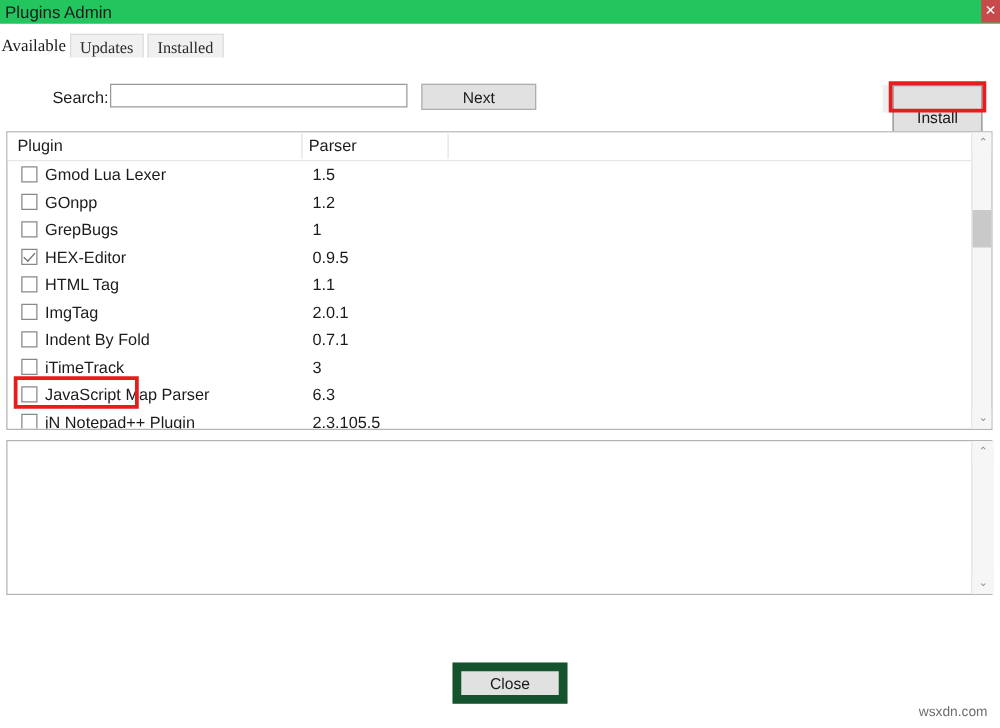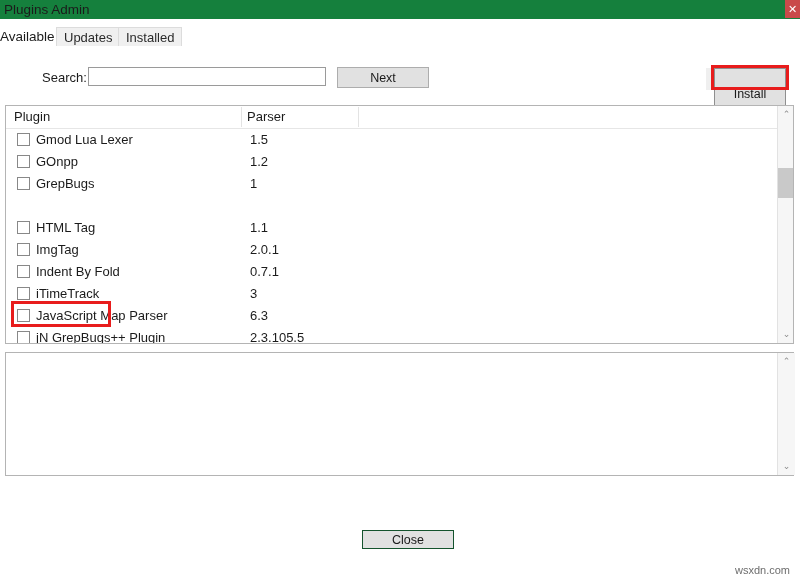--- a/index.html
+++ b/index.html
@@ -15,21 +15,21 @@
     color: #1a1a1a;
     overflow: hidden;
     position: relative;
   }
 
   
   #titlebar {
     position: absolute;
     left: 0; top: 0;
     width: 800px; height: 19px;
-    background: #15803d;
+    background: #22c55e;
   }
   #window-title {
     position: absolute;
     left: 4px; top: 1px;
     font-size: 13.5px;
     color: #1b1b1b;
     white-space: nowrap;
     line-height: 17px;
   }
   #close-button {
@@ -47,21 +47,21 @@
     text-align: center;
     color: #ffffff;
     font-size: 11px;
     font-family: "Liberation Sans", sans-serif;
   }
 
   
   #tabstrip {
     position: absolute;
     left: 0; top: 27px;
-    width: 800px; height: 20px;
+    width: 800px; height: 20px; font-family: Liberation Serif, serif;
   }
   .tab {
     position: absolute;
     top: 0;
     height: 19px;
     line-height: 19px;
     padding: 0 7px;
     font-size: 13px;
     color: #1b1b1b;
     white-space: nowrap;
@@ -288,24 +288,24 @@
     white-space: pre-wrap;
   }
   #desc-scrollbar { left: 771px; top: 0; height: 122px; }
   #desc-sb-up     { top: 0; }
   #desc-sb-down   { bottom: 0; }
 
   
   #close-bottom-button {
     position: absolute;
     left: 362px; top: 530px;
-    width: 92px; height: 19px;
+    width: 92px; height: 33px;
     box-sizing: border-box;
     background: #e1e1e1;
-    border: 1px solid #14532d;
+    border: 7px solid #14532d;
     font-family: "Liberation Sans", sans-serif;
     font-size: 12.5px;
     color: #1a1a1a;
     cursor: pointer;
     padding: 0;
   }
 
   
   #watermark {
     position: absolute;
@@ -357,20 +357,25 @@
       <div class="plugin-row" style="top: 22px;">
         <div class="row-checkbox"></div>
         <div class="row-name">GOnpp</div>
         <div class="row-version">1.2</div>
       </div>
       <div class="plugin-row" style="top: 44px;">
         <div class="row-checkbox"></div>
         <div class="row-name">GrepBugs</div>
         <div class="row-version">1</div>
       </div>
+      <div class="plugin-row" style="top: 66px;">
+        <div class="row-checkbox checked"></div>
+        <div class="row-name">HEX-Editor</div>
+        <div class="row-version">0.9.5</div>
+      </div>
       <div class="plugin-row" style="top: 88px; text-decoration: underline;">
         <div class="row-checkbox"></div>
         <div class="row-name">HTML Tag</div>
         <div class="row-version">1.1</div>
       </div>
       <div class="plugin-row" style="top: 110px;">
         <div class="row-checkbox"></div>
         <div class="row-name">ImgTag</div>
         <div class="row-version">2.0.1</div>
       </div>
@@ -384,21 +389,21 @@
         <div class="row-name">iTimeTrack</div>
         <div class="row-version">3</div>
       </div>
       <div class="plugin-row" style="top: 176px;">
         <div class="row-checkbox"></div>
         <div class="row-name">JavaScript Map Parser</div>
         <div class="row-version">6.3</div>
       </div>
       <div class="plugin-row" style="top: 198px;">
         <div class="row-checkbox"></div>
-        <div class="row-name">jN GrepBugs++ Plugin</div>
+        <div class="row-name">jN Notepad++ Plugin</div>
         <div class="row-version">2.3.105.5</div>
       </div>
     </div>
 
   <div id="hex-highlight" style="border-color: rgb(232, 28, 28);"></div>
 
   <div class="scrollbar" id="list-scrollbar">
     <div class="sb-arrow" id="list-sb-up">⌃</div>
     <div class="sb-thumb" id="list-sb-thumb"></div>
     <div class="sb-arrow" id="list-sb-down">⌄</div>

